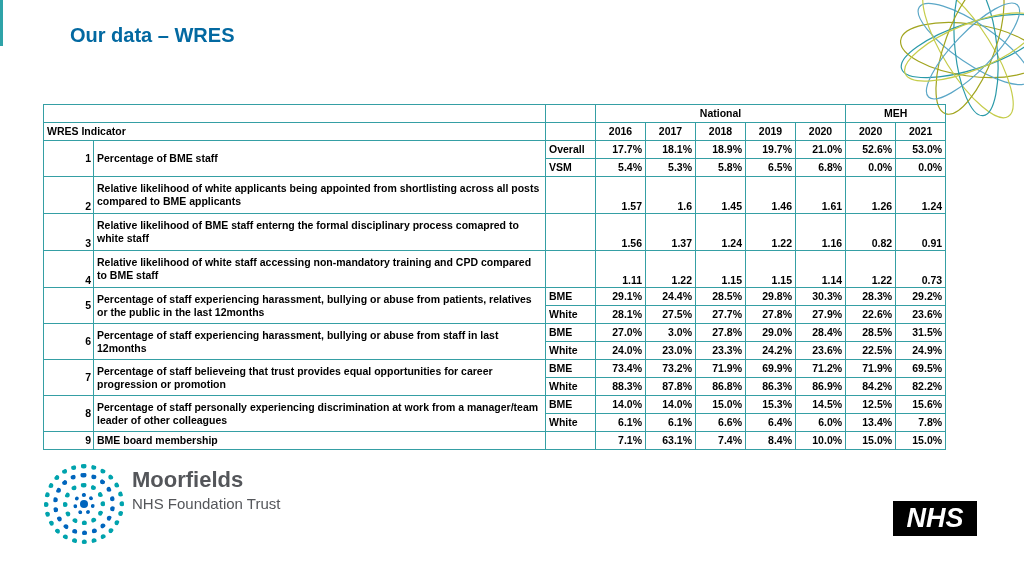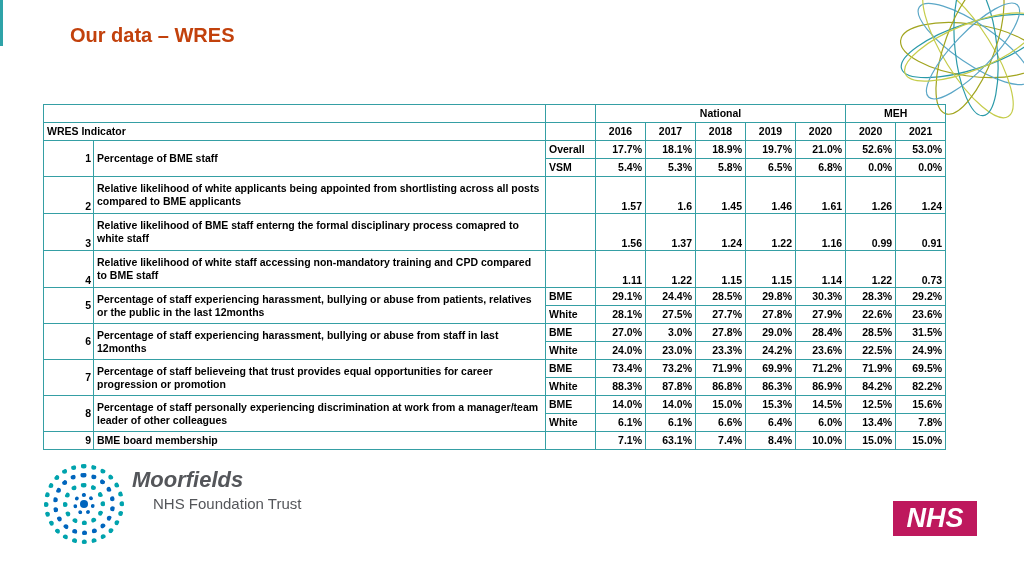--- a/index.html
+++ b/index.html
@@ -2,21 +2,21 @@
 <html><head>
 <meta charset="utf-8">
 <style>
   * { margin:0; padding:0; box-sizing:border-box; }
   html,body { width:1024px; height:576px; }
   body { font-family:"Liberation Sans", sans-serif; background:#ffffff; }
   .slide { position:relative; width:1024px; height:576px; background:#ffffff; overflow:hidden; }
 
   .edge-mark { position:absolute; left:0; top:0; width:3px; height:46px; background:#2fa3a8; }
 
-  .title { position:absolute; left:70px; top:24px; font-size:20px; font-weight:bold; color:#c2410c; }
+  .title { position:absolute; left:70px; top:24px; font-size:20px; font-weight:bold; color:#0369a1; }
 
   
   table.wres { position:absolute; left:43px; top:104px; width:903px; border-collapse:collapse; table-layout:fixed; }
   .wres th, .wres td {
     border:1px solid #359fa4; font-size:10.5px; font-weight:bold; color:#000;
     padding:0 3px; height:18px; line-height:1.22; vertical-align:middle; overflow:hidden;
   }
   .wres th.grp  { text-align:center; }
   .wres th.yr   { text-align:center; }
   .wres th.indh { text-align:left; }
@@ -30,25 +30,25 @@
 
   
   .mf-mark { position:absolute; left:44px; top:464px; width:80px; height:80px; }
   .mf-mark .ring { position:absolute; border-radius:50%; }
   .mf-mark .r1 { inset:0;    border:5px dotted #00a3ad; }
   .mf-mark .r2 { inset:9px;  border:5px dotted #0065bd; }
   .mf-mark .r3 { inset:19px; border:5px dotted #00a3ad; }
   .mf-mark .r4 { inset:29px; border:4px dotted #0065bd; }
   .mf-mark .r5 { inset:36px; background:#0065bd; }
   .mf-text { position:absolute; left:132px; top:468px; color:#54565a; }
-  .mf-name { font-size:22px; font-weight:bold; line-height:1.08;font-style:italic; }
-  .mf-sub  { font-size:15px; font-weight:normal; margin-top:3px;margin-left:21px; }
-
-  
-  .nhs { position:absolute; left:893px; top:501px; width:84px; height:35px; background:#be185d;
+  .mf-name { font-size:22px; font-weight:bold; line-height:1.08; }
+  .mf-sub  { font-size:15px; font-weight:normal; margin-top:3px; }
+
+  
+  .nhs { position:absolute; left:893px; top:501px; width:84px; height:35px; background:#000000;
          display:flex; align-items:center; justify-content:center; }
   .nhs span { color:#ffffff; font-weight:bold; font-style:italic; font-size:27px; }
 
   
   .swirls { position:absolute; left:852px; top:-6px; width:180px; height:155px; }
 </style>
 </head>
 <body>
 
 <div class="slide">
@@ -141,21 +141,21 @@
         </tr>
         <tr class="tall">
           <td class="num" rowspan="1">3</td>
           <td class="ind" rowspan="1">Relative likelihood of BME staff enterng the formal disciplinary process comapred to white staff</td>
           <td class="sub"></td>
           <td class="val">1.56</td>
           <td class="val">1.37</td>
           <td class="val">1.24</td>
           <td class="val">1.22</td>
           <td class="val">1.16</td>
-          <td class="val">0.99</td>
+          <td class="val">0.82</td>
           <td class="val">0.91</td>
         </tr>
         <tr class="tall">
           <td class="num" rowspan="1">4</td>
           <td class="ind" rowspan="1">Relative likelihood of white staff accessing non-mandatory training and CPD compared to BME staff</td>
           <td class="sub"></td>
           <td class="val">1.11</td>
           <td class="val">1.22</td>
           <td class="val">1.15</td>
           <td class="val">1.15</td>

